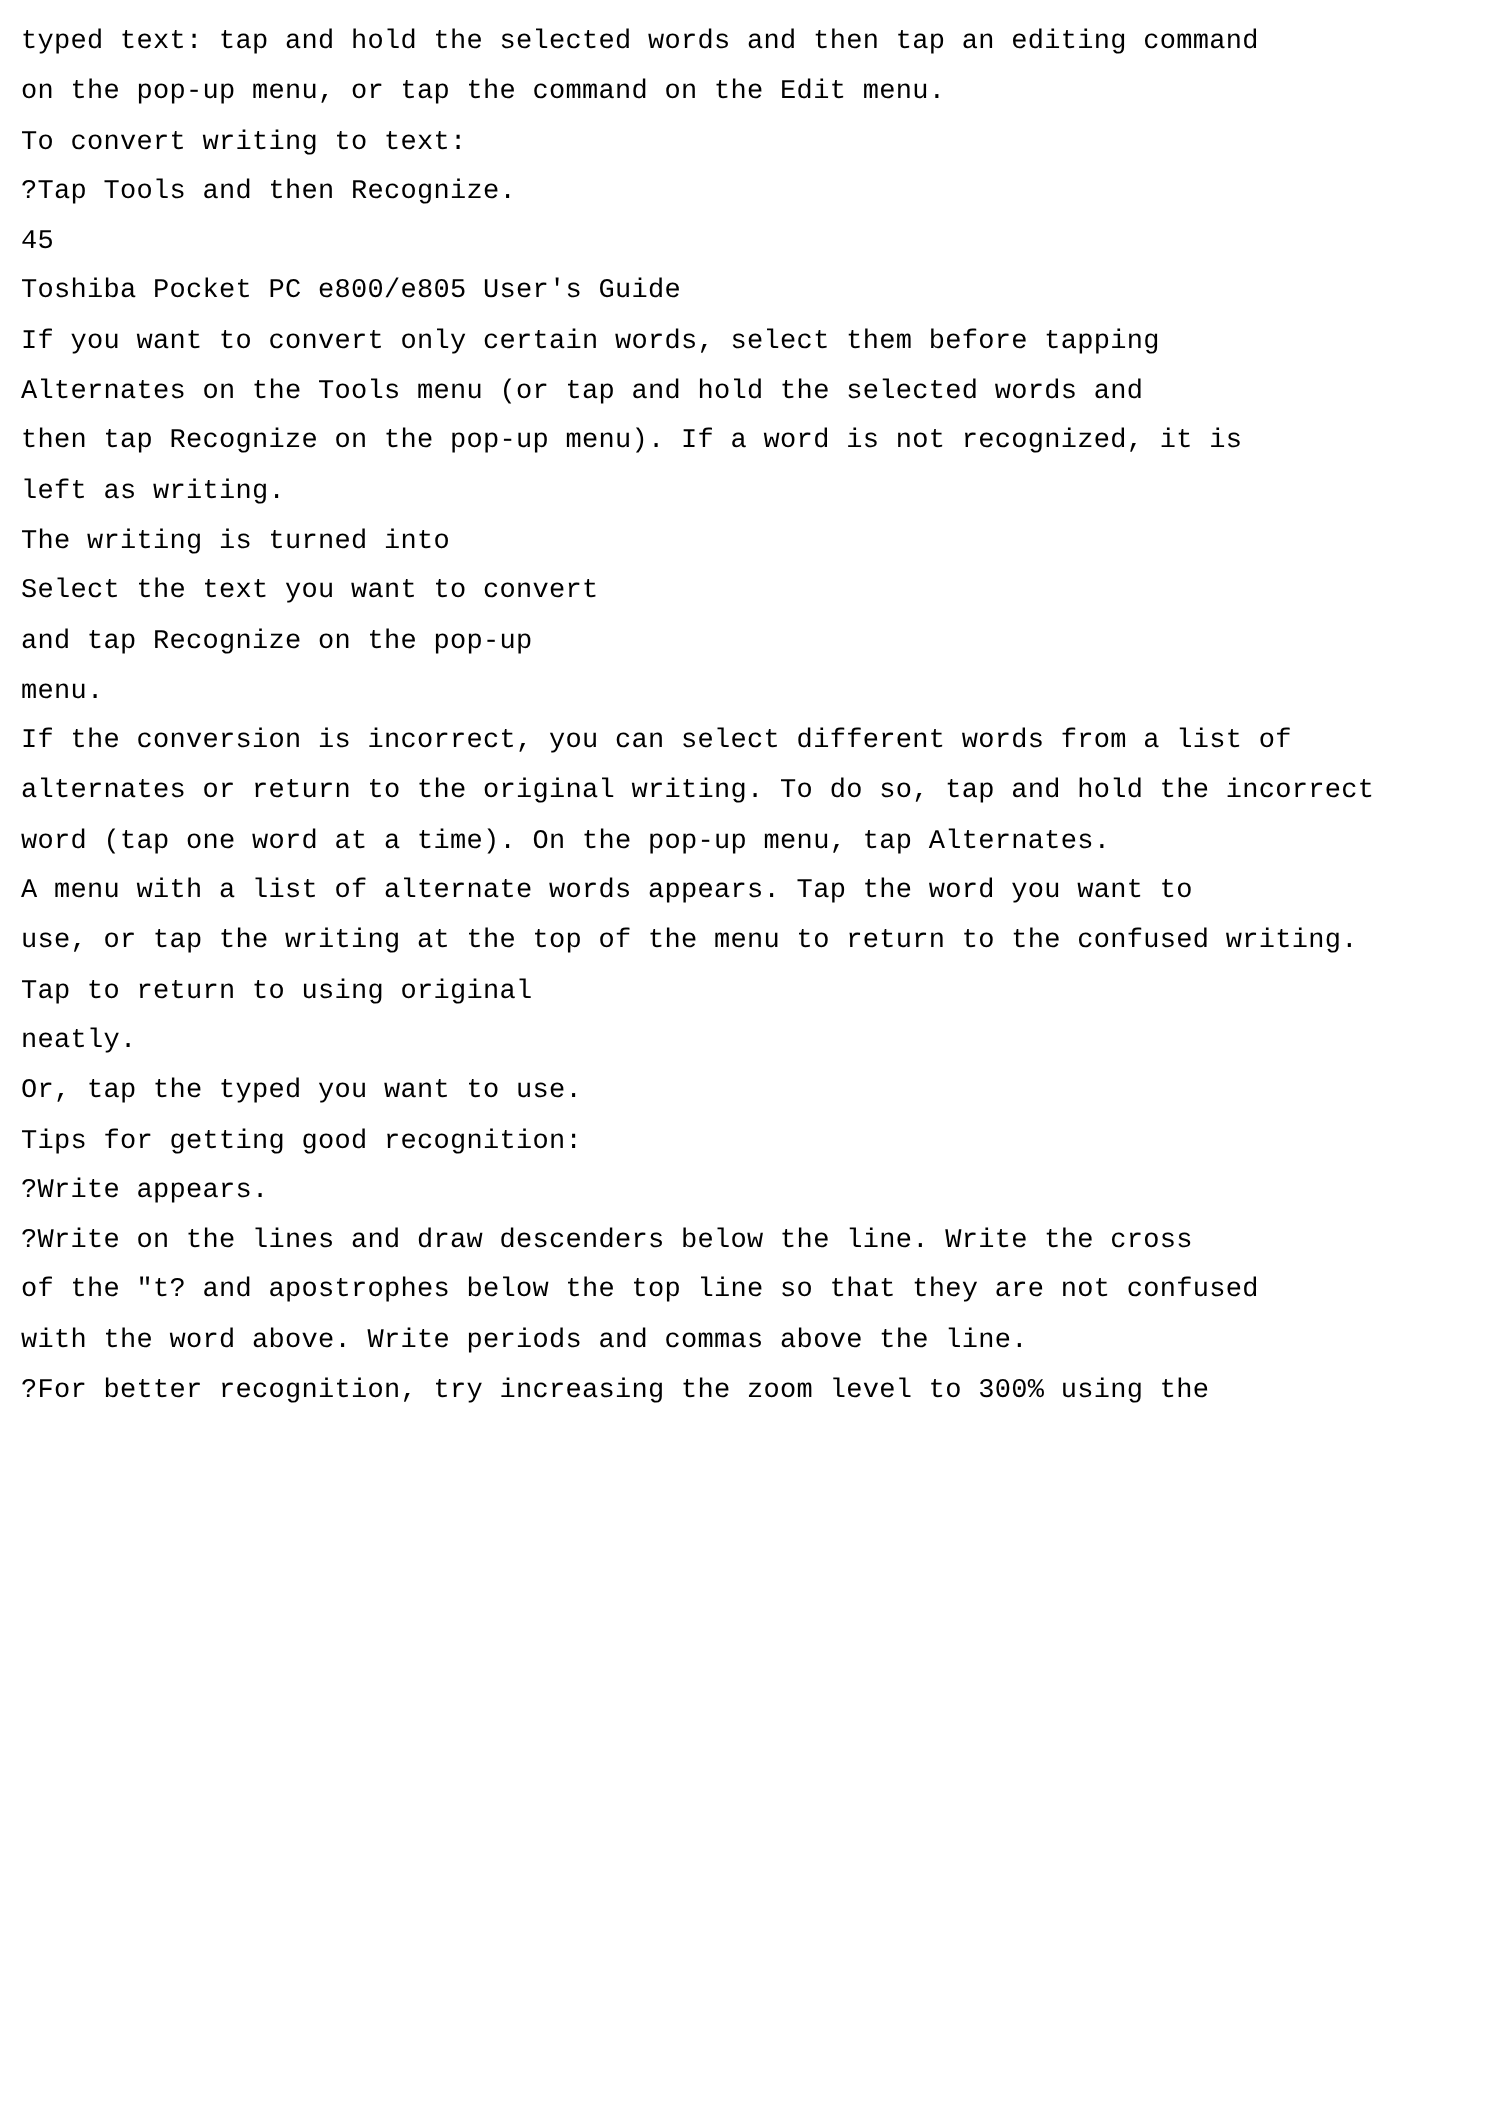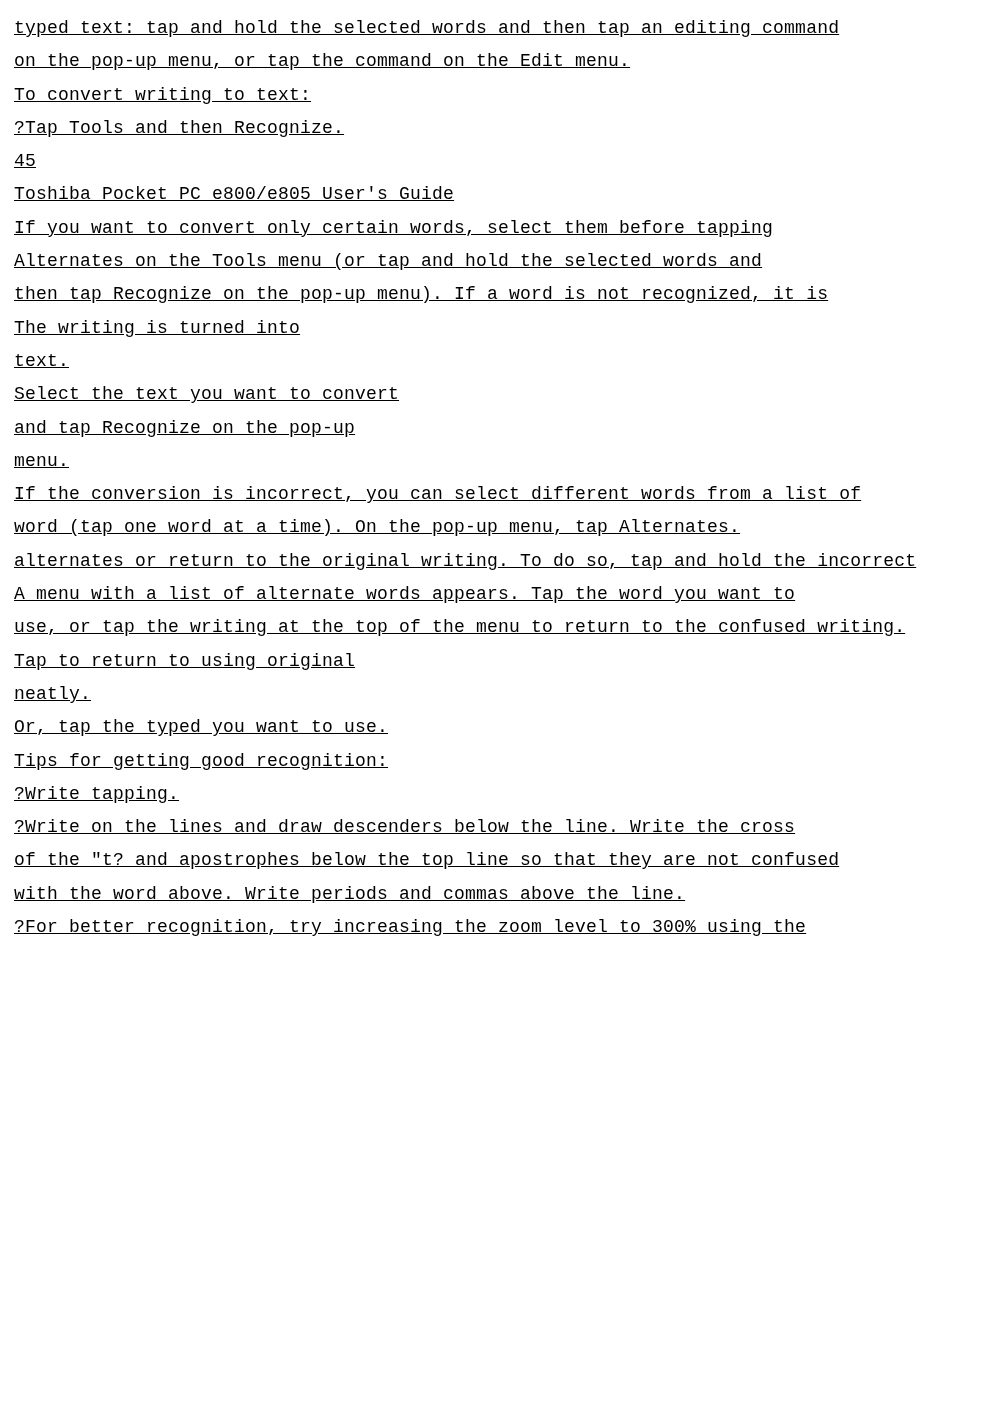--- a/index.html
+++ b/index.html
@@ -10,48 +10,47 @@
       font-size: 18px;
       line-height: 1.85;
       color: #000000;
       width: 1003px;
       box-sizing: border-box;
       letter-spacing: 0.2px;
     }
     .line {
       display: block;
       white-space: pre-wrap;
-      text-decoration: underline;
     }
   </style>
 </head>
 <body>
 
 <div>
   <span class="line">typed text: tap and hold the selected words and then tap an editing command</span>
   <span class="line">on the pop-up menu, or tap the command on the Edit menu.</span>
   <span class="line">To convert writing to text:</span>
   <span class="line">?Tap Tools and then Recognize.</span>
   <span class="line">45</span>
   <span class="line">Toshiba Pocket PC e800/e805 User's Guide</span>
   <span class="line">If you want to convert only certain words, select them before tapping</span>
   <span class="line">Alternates on the Tools menu (or tap and hold the selected words and</span>
   <span class="line">then tap Recognize on the pop-up menu). If a word is not recognized, it is</span>
+  <span class="line">left as writing.</span>
   <span class="line">The writing is turned into</span>
-  <span class="line">text.</span>
   <span class="line">Select the text you want to convert</span>
   <span class="line">and tap Recognize on the pop-up</span>
   <span class="line">menu.</span>
   <span class="line">If the conversion is incorrect, you can select different words from a list of</span>
+  <span class="line">alternates or return to the original writing. To do so, tap and hold the incorrect</span>
   <span class="line">word (tap one word at a time). On the pop-up menu, tap Alternates.</span>
-  <span class="line">alternates or return to the original writing. To do so, tap and hold the incorrect</span>
   <span class="line">A menu with a list of alternate words appears. Tap the word you want to</span>
   <span class="line">use, or tap the writing at the top of the menu to return to the confused writing.</span>
   <span class="line">Tap to return to using original</span>
   <span class="line">neatly.</span>
   <span class="line">Or, tap the typed you want to use.</span>
   <span class="line">Tips for getting good recognition:</span>
-  <span class="line">?Write tapping.</span>
+  <span class="line">?Write appears.</span>
   <span class="line">?Write on the lines and draw descenders below the line. Write the cross</span>
   <span class="line">of the "t? and apostrophes below the top line so that they are not confused</span>
   <span class="line">with the word above. Write periods and commas above the line.</span>
   <span class="line">?For better recognition, try increasing the zoom level to 300% using the</span>
 </div>
 
 </body></html>

